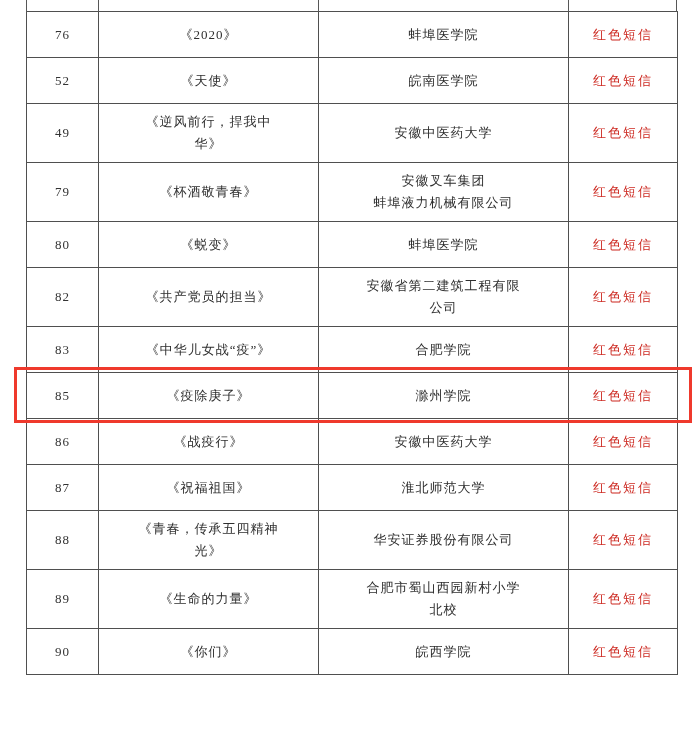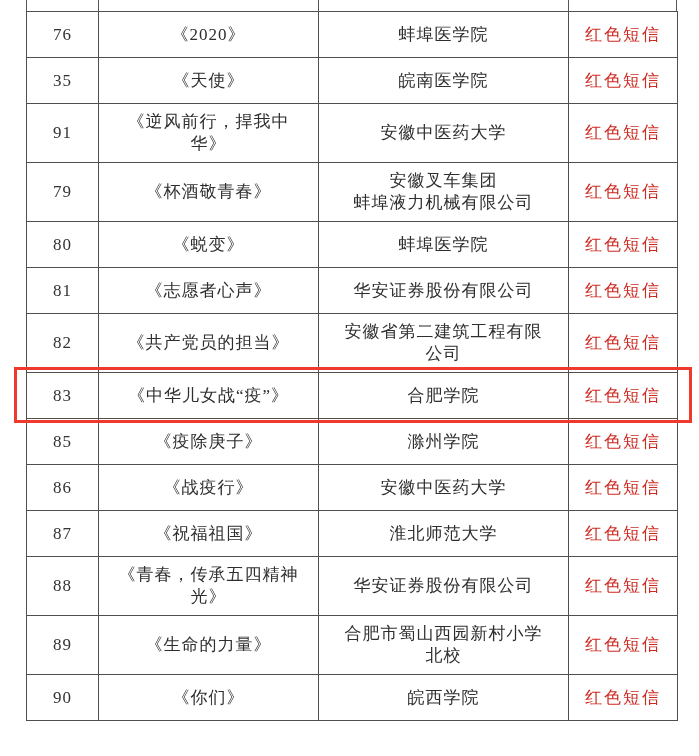--- a/index.html
+++ b/index.html
@@ -31,21 +31,21 @@
   }
   table.awards {
     border-collapse: collapse;
     table-layout: fixed;
     width: 100%;
   }
   table.awards td {
     border: 1px solid #4f4f4f;
     text-align: center;
     vertical-align: middle;
-    font-size: 17px;
+    font-size: 13px;
     line-height: 22px;
     padding: 1px 5px;
     white-space: pre-line;
     overflow: hidden;
   }
   tr.single td { height: 43px; }
   tr.double td { height: 56px; }
   td.c-no {
     font-size: 18px;
     letter-spacing: 1px;
@@ -82,49 +82,43 @@
       <col style="width:109px">
     </colgroup>
     <tbody id="rows-body">
         <tr class="single">
     <td class="c-no">76</td>
     <td class="c-title">《2020》</td>
     <td class="c-org">蚌埠医学院</td>
     <td class="c-cat">红色短信</td>
   </tr>
         <tr class="single">
-    <td class="c-no">35</td>
+    <td class="c-no">52</td>
     <td class="c-title">《天使》</td>
     <td class="c-org">皖南医学院</td>
     <td class="c-cat">红色短信</td>
   </tr>
         <tr class="double">
-    <td class="c-no">91</td>
+    <td class="c-no">49</td>
     <td class="c-title">《逆风前行，捍我中
 华》</td>
     <td class="c-org">安徽中医药大学</td>
     <td class="c-cat">红色短信</td>
   </tr>
         <tr class="double">
     <td class="c-no">79</td>
     <td class="c-title">《杯酒敬青春》</td>
     <td class="c-org">安徽叉车集团
 蚌埠液力机械有限公司</td>
     <td class="c-cat">红色短信</td>
   </tr>
         <tr class="single">
     <td class="c-no">80</td>
     <td class="c-title">《蜕变》</td>
     <td class="c-org">蚌埠医学院</td>
-    <td class="c-cat">红色短信</td>
-  </tr>
-        <tr class="single">
-    <td class="c-no">81</td>
-    <td class="c-title">《志愿者心声》</td>
-    <td class="c-org">华安证券股份有限公司</td>
     <td class="c-cat">红色短信</td>
   </tr>
         <tr class="double">
     <td class="c-no">82</td>
     <td class="c-title">《共产党员的担当》</td>
     <td class="c-org">安徽省第二建筑工程有限
 公司</td>
     <td class="c-cat">红色短信</td>
   </tr>
         <tr class="single">

